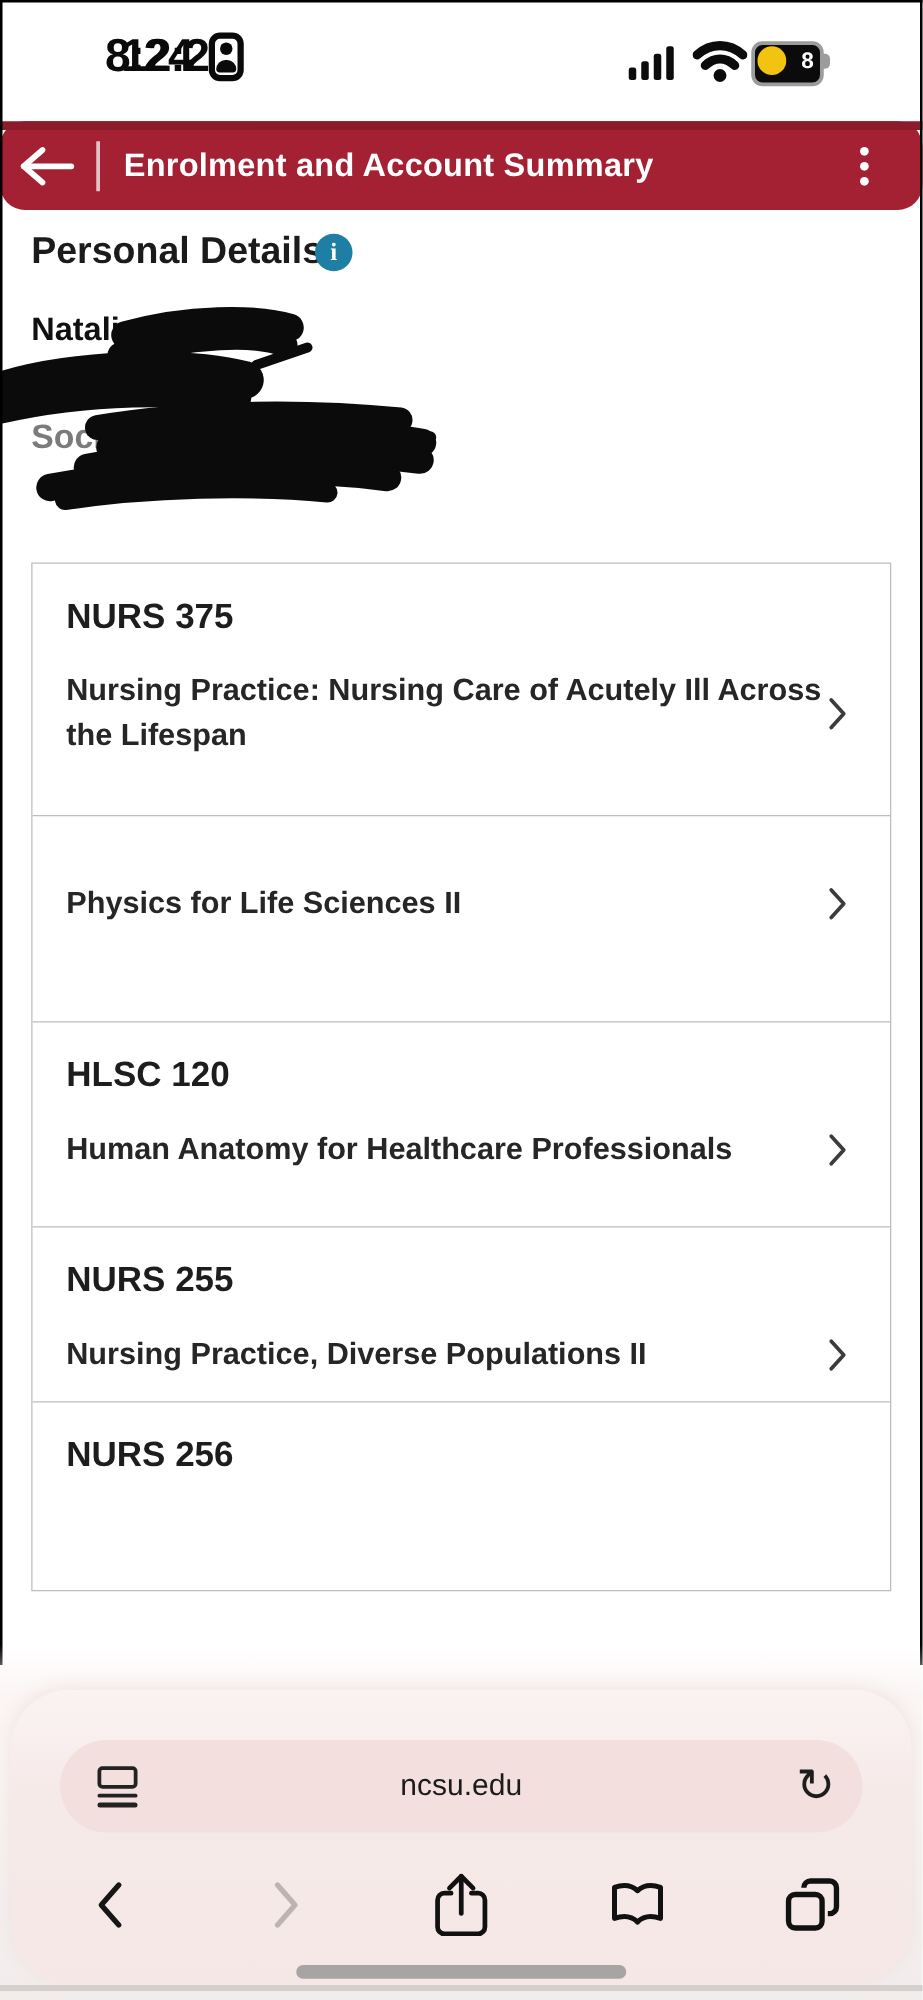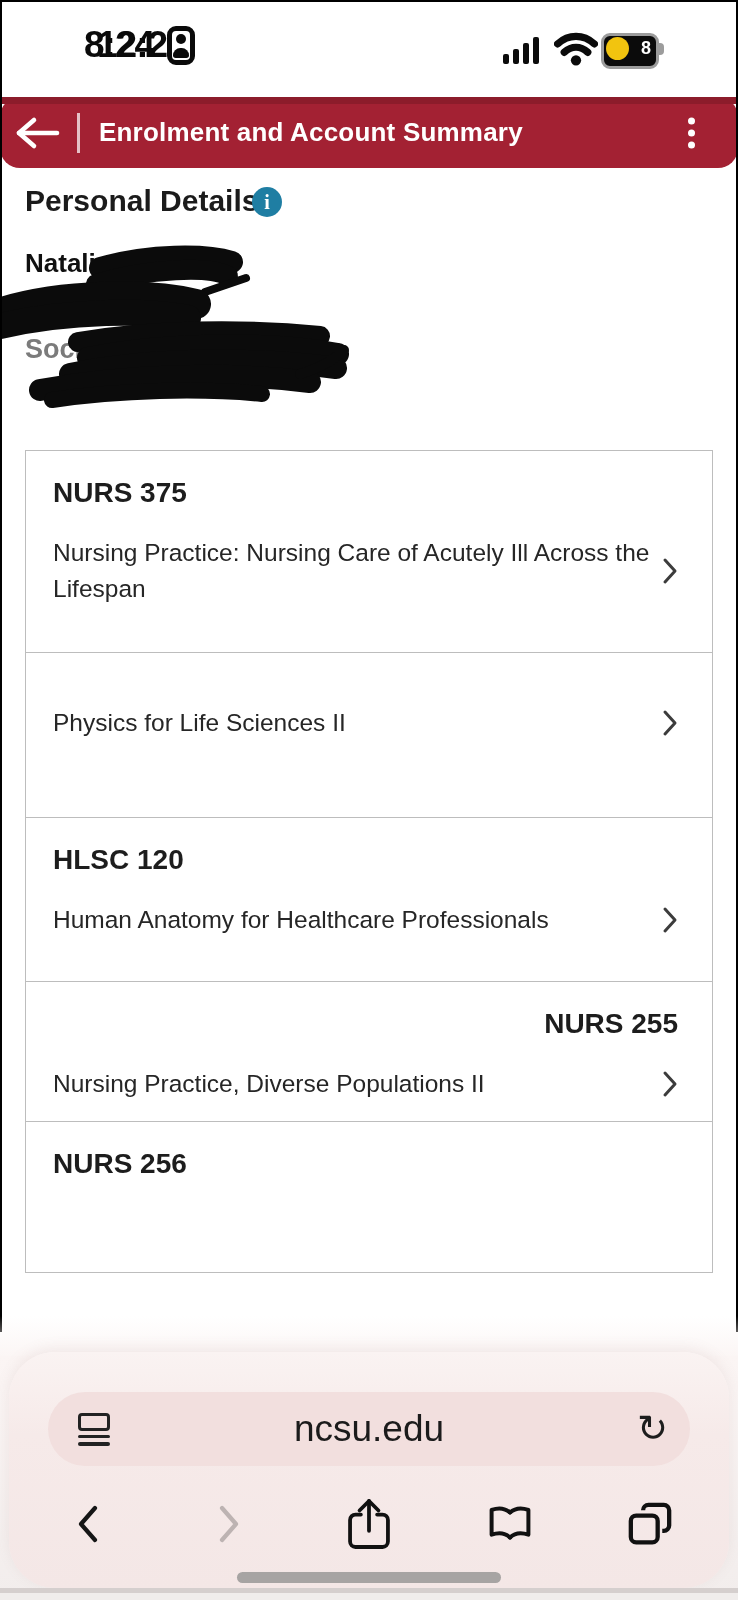--- a/index.html
+++ b/index.html
@@ -51,39 +51,39 @@
   .scribbles{left:0;top:240px;z-index:5;}
 
   
   .cards{left:25px;top:450px;width:686px;border:1px solid #BDBDBD;background:#fff;}
   .card{position:relative;border-bottom:1px solid #BDBDBD;box-sizing:border-box;padding:26px 34px 0 27px;}
   .card:last-child{border-bottom:none;}
   .card.h1{height:202px;}
   .card.h2{height:165px;}
   .card.h3{height:165px;}
   .card.h4{height:164px;}
-  .card.h5{height:140px;text-align:right;}
+  .card.h5{height:140px;}
   .card.h6{height:150px;}
   .card-code{font-size:28px;font-weight:700;color:#1d1d1d;}
-  .card-row{display:flex;align-items:center;margin-top:26px;}
+  .card-row{display:flex;align-items:center;margin-top:26px;font-weight:bold;}
   .card-desc{font-size:24.5px;color:#262626;line-height:36px;max-width:615px;}
   .chev{margin-left:auto;flex:none;}
 
   
   .chrome-fade{left:0;top:1316px;width:738px;height:44px;background:linear-gradient(rgba(251,245,244,0), #FBF5F4);z-index:45;}
   .chrome-body{left:0;top:1356px;width:738px;height:244px;background:linear-gradient(#FBF5F4,#F2EDEC);z-index:45;}
   .sheet{left:9px;top:1352px;width:720px;height:236px;border-radius:46px;z-index:46;
     background:linear-gradient(180deg,#FAF3F2 0%,#F6EAE9 35%,#F4E7E6 100%);
     box-shadow:0 -4px 14px rgba(150,110,110,.10);}
   .url-pill{left:48px;top:1392px;width:642px;height:74px;border-radius:37px;background:#F2DFDE;z-index:47;
     display:flex;align-items:center;}
   .reader-icon{margin-left:30px;width:32px;}
   .reader-icon .box{width:26px;height:12px;border:3px solid #222;border-radius:4px;}
   .reader-icon .bar{width:32px;height:3.5px;background:#222;border-radius:2px;margin-top:4px;}
-  .url-text{position:absolute;left:0;right:0;text-align:center;font-size:37px;color:#1b1b1b;}
+  .url-text{position:absolute;left:0;right:0;text-align:center;font-size:24px;color:#1b1b1b;}
   .reload-btn{position:absolute;right:22px;top:50%;transform:translateY(-52%);font-size:37px;color:#1d1d1d;line-height:1;}
   .toolbar{left:65px;top:1498px;width:608px;height:52px;display:flex;align-items:center;justify-content:space-between;z-index:47;}
   .tb-btn{width:46px;height:52px;display:flex;align-items:center;justify-content:center;}
   .home-indicator{left:237px;top:1572px;width:264px;height:11px;border-radius:6px;background:#A7A4A3;z-index:48;}
   .bottom-band{left:0;top:1588px;width:738px;height:5px;background:#D5CFCE;z-index:47;}
   .bottom-band2{left:0;top:1593px;width:738px;height:7px;background:#F0EDEC;z-index:47;}
 </style>
 </head>
 <body>
 

